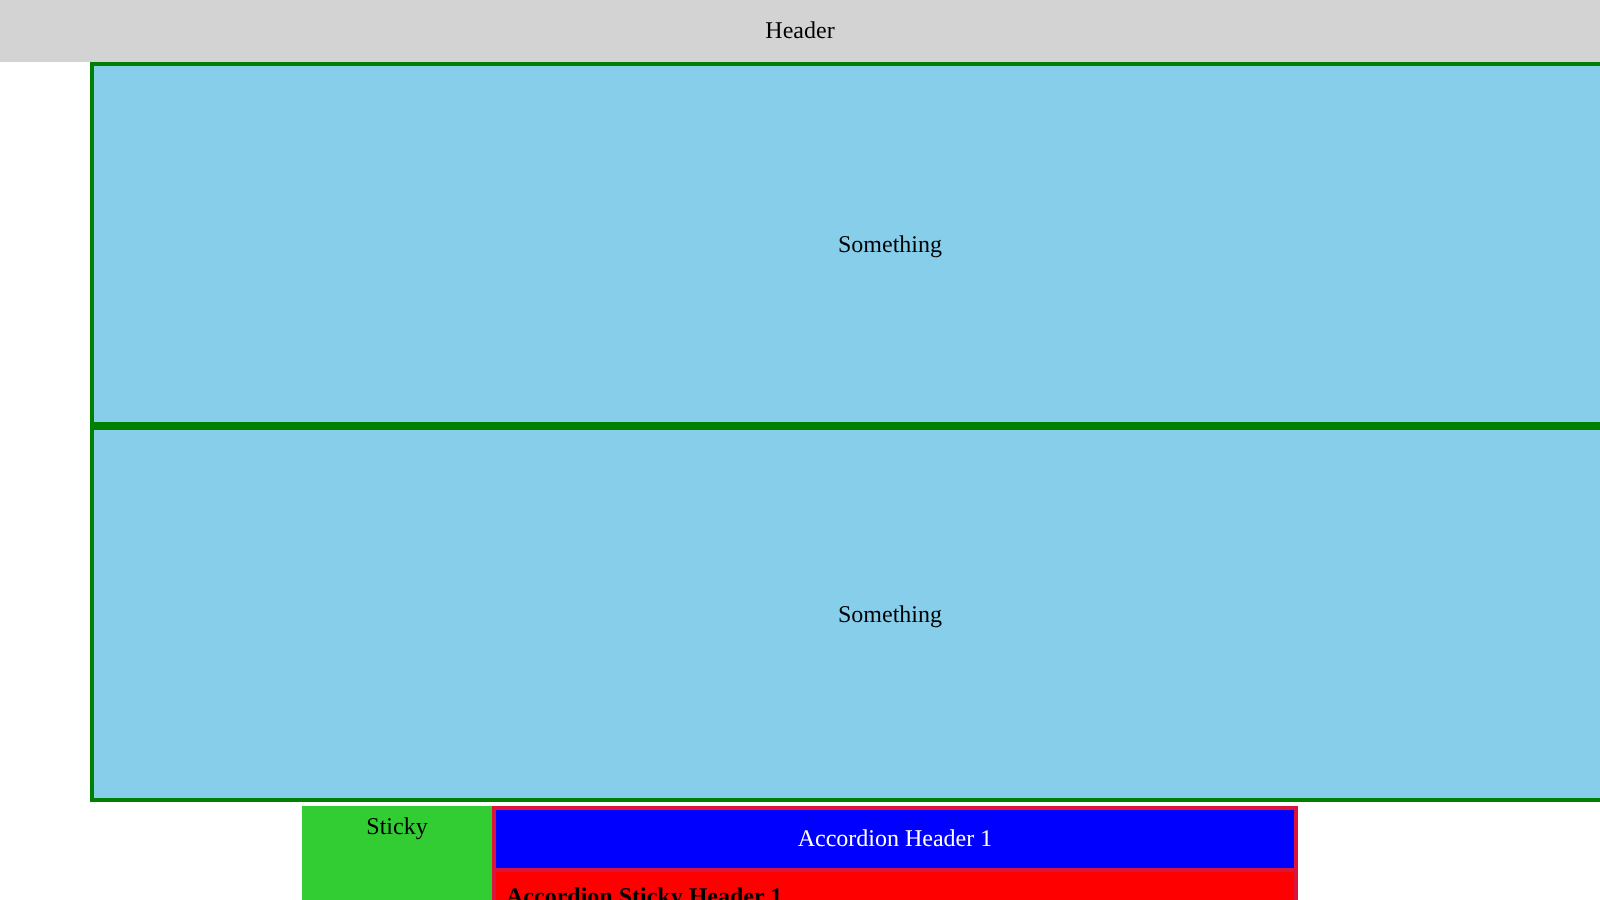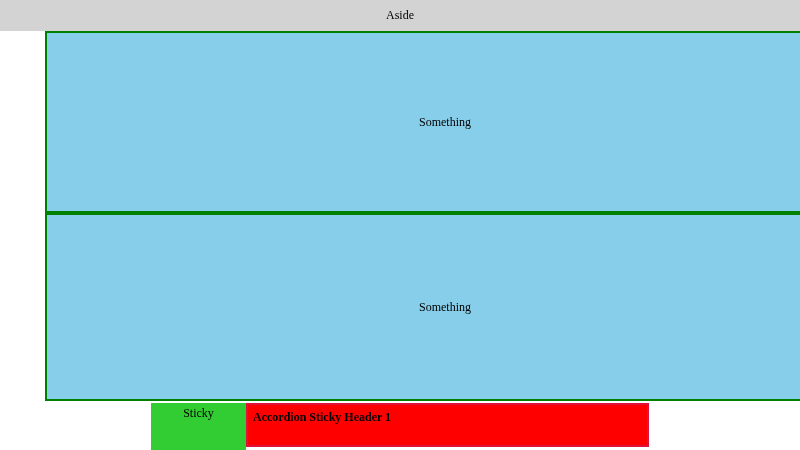--- a/index.html
+++ b/index.html
@@ -78,34 +78,37 @@
   .sticky-header {
     color: var(--accordion-sticky-text, #000000);
     font-weight: bold;
     cursor: pointer;
   }
 </style>
 </head>
 <body>
 
 <header class="page-header">
-  <span>Aside</span>
+  <span>Header</span>
 </header>
 
 <div class="section first">
   <span>Something</span>
 </div>
 
 <div class="section second">
   <span>Something</span>
 </div>
 
 <div class="bottom-row">
   <aside class="aside">
     <span>Sticky</span>
   </aside>
 
   <div class="accordion">
+    <div class="accordion-header">
+      <span>Accordion Header 1</span>
+    </div>
     <div class="accordion-content">
       <span class="sticky-header">Accordion Sticky Header 1</span>
     </div>
   </div>
 </div>
 
 </body></html>

